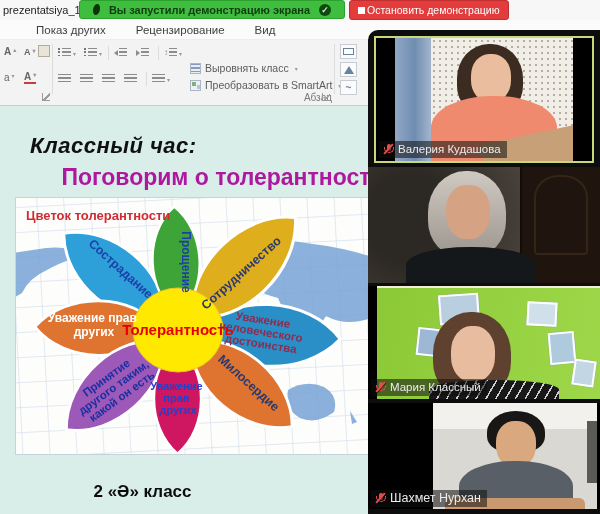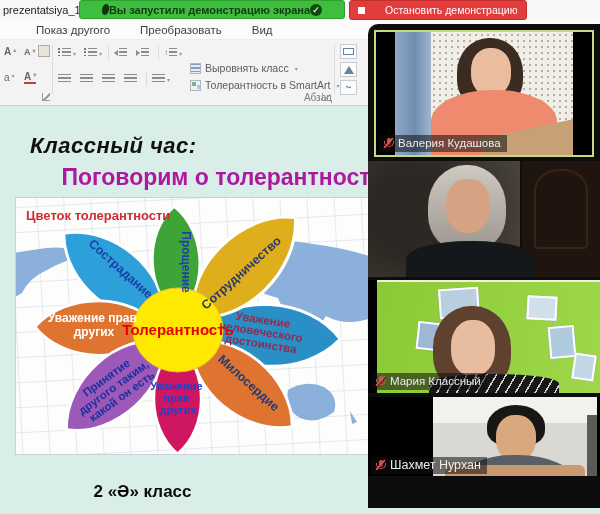--- a/index.html
+++ b/index.html
@@ -4,28 +4,28 @@
 <style>
   html,body{margin:0;padding:0}
   body{width:600px;height:514px;position:relative;overflow:hidden;
        font-family:"Liberation Sans",sans-serif;background:#ececec}
 
   
   .titlebar{position:absolute;left:0;top:0;width:600px;height:20px;background:#f7f7f7}
   .filename{position:absolute;left:3px;top:4px;font-size:11px;color:#1c1c1c;white-space:nowrap}
   .share-banner{position:absolute;left:79px;top:0;width:266px;height:19px;box-sizing:border-box;
       background:#3ebd3e;border:1px solid #2ca22c;border-radius:3px;
-      display:flex;align-items:center;justify-content:center;}
+      display:flex;align-items:center;justify-content:center;gap:9px}
   .share-banner .txt{font-size:11px;font-weight:bold;color:#113c11}
   .audio-ic{width:7px;height:11px;background:#0c350c;border-radius:60% 40% 60% 40%}
   .check-ic{width:12px;height:12px;border-radius:50%;background:#0d4a0d;color:#cdebcd;
       font-size:9px;line-height:12px;text-align:center;font-weight:bold}
   .stop-btn{position:absolute;left:349px;top:0;height:20px;padding:0 8px;box-sizing:border-box;
       background:#e23c3c;border:1px solid #c22f2f;border-radius:3px;color:#fff;font-size:10.5px;
-      display:flex;align-items:center;gap:20px;white-space:nowrap;cursor:pointer}
+      display:flex;align-items:center;gap:2px;white-space:nowrap;cursor:pointer}
   .stop-sq{width:7px;height:7px;background:#fff;flex:none}
 
   
   .tabrow{position:absolute;left:0;top:20px;width:600px;height:20px;background:#fbfbfb;
       border-bottom:1px solid #ededed;display:flex;align-items:center;gap:30px;
       padding-left:36px;box-sizing:border-box}
   .tab{font-size:11.5px;color:#3f3f3f;cursor:pointer;white-space:nowrap}
 
   
   .ribbon{position:absolute;left:0;top:40px;width:600px;height:66px;background:#f3f3f3;
@@ -76,27 +76,27 @@
   .slide-title{position:absolute;left:30px;top:27px;width:380px;text-align:left;
       font-size:22px;font-weight:bold;font-style:italic;color:#101010;letter-spacing:.5px}
   .slide-sub{position:absolute;left:0;top:58px;width:446px;text-align:center;
       font-size:23px;font-weight:bold;color:#ad189e;white-space:nowrap}
   .flower-box{position:absolute;left:15px;top:91px;width:357px;height:258px;box-sizing:border-box;
       background:#fdfdfc;border:1px solid #c9d2d8}
   .slide-footer{position:absolute;left:60px;top:376px;width:165px;text-align:center;
       font-size:17px;font-weight:bold;color:#0b0b0b}
 
   
-  .panel{position:absolute;left:368px;top:24px;width:232px;height:484px;background:#0d0d0d;
+  .panel{position:absolute;left:368px;top:30px;width:232px;height:484px;background:#0d0d0d;
       border-radius:10px 0 0 0;z-index:5}
   .tile{position:absolute;background:#000;overflow:hidden;cursor:pointer}
   .t1{left:6px;top:6px;width:220px;height:127px;border:2px solid #c9d77d;box-sizing:border-box}
   .t2{left:0;top:137px;width:232px;height:116px}
   .t3{left:0;top:256px;width:232px;height:113px}
-  .t4{left:0;top:373px;width:232px;height:79px}
+  .t4{left:0;top:373px;width:232px;height:106px}
   .vimg{position:absolute;top:0;height:100%;overflow:hidden}
   .i1{left:19px;width:178px;background:#f1eee8}
   .i1 .speck{position:absolute;left:36px;top:0;right:0;bottom:0;
       background:radial-gradient(#b5ad9f .9px,transparent 1.2px);background-size:6px 6px}
   .i1 .curtain{position:absolute;left:0;top:0;width:36px;height:100%;
       background:linear-gradient(90deg,#91a7c6,#6f8db1 55%,#a3b5cd)}
   .i2{left:0;width:232px;background:radial-gradient(circle at 18% 45%,#2c2823 0 22%,transparent 62%),#4a443c}
   .i2 .door{position:absolute;right:0;top:0;width:78px;height:100%;background:#1f150e;border-left:2px solid #120d08}
   .i2 .door:before{content:"";position:absolute;left:12px;right:12px;top:8px;bottom:28px;
       border:2px solid #352516;border-radius:45% 45% 4px 4px/28% 28% 4px 4px}
@@ -131,22 +131,22 @@
     <span class="txt">Вы запустили демонстрацию экрана</span>
     <span class="check-ic">✓</span>
   </div>
   <div class="stop-btn">
     <span class="stop-sq"></span>
     <span>Остановить демонстрацию</span>
   </div>
 </div>
 
 <div class="tabrow">
-  <span class="tab">Показ другого</span>
-  <span class="tab">Преобразовать</span>
+  <span class="tab">Показ других</span>
+  <span class="tab">Рецензирование</span>
   <span class="tab">Вид</span>
 </div>
 
 <div class="ribbon">
 
   <span class="fontA" style="left:4px;top:6px">A<span class="crt">▴</span></span>
   <span class="fontA" style="left:24px;top:7px;font-size:9px">A<span class="crt">▾</span></span>
   <span class="stamp" style="left:38px;top:5px"></span>
   <span class="fontA" style="left:4px;top:32px;font-weight:normal">a<span class="crt">▾</span></span>
   <span class="fontA fcolor" style="left:24px;top:31px">A<span class="crt">▾</span></span>
@@ -195,21 +195,21 @@
       <span class="crt">▾</span>
     </span>
 
   <span class="lbtn" style="top:22px">
     <span class="mi alg"></span>
     <span>Выровнять класс</span>
       <span class="crt">▾</span>
   </span>
   <span class="lbtn" style="top:39px">
     <span class="mi sma"></span>
-    <span>Толерантность в SmartArt</span>
+    <span>Преобразовать в SmartArt</span>
       <span class="crt">▾</span>
   </span>
 
   <span class="grp-label">Абзац</span>
   <span class="launcher" style="left:322px;bottom:4px"></span>
   <span class="vsep" style="left:334px"></span>
 
   <span class="shape-btn" style="top:4px">
       <span class="sh-rect"></span>
     </span>

